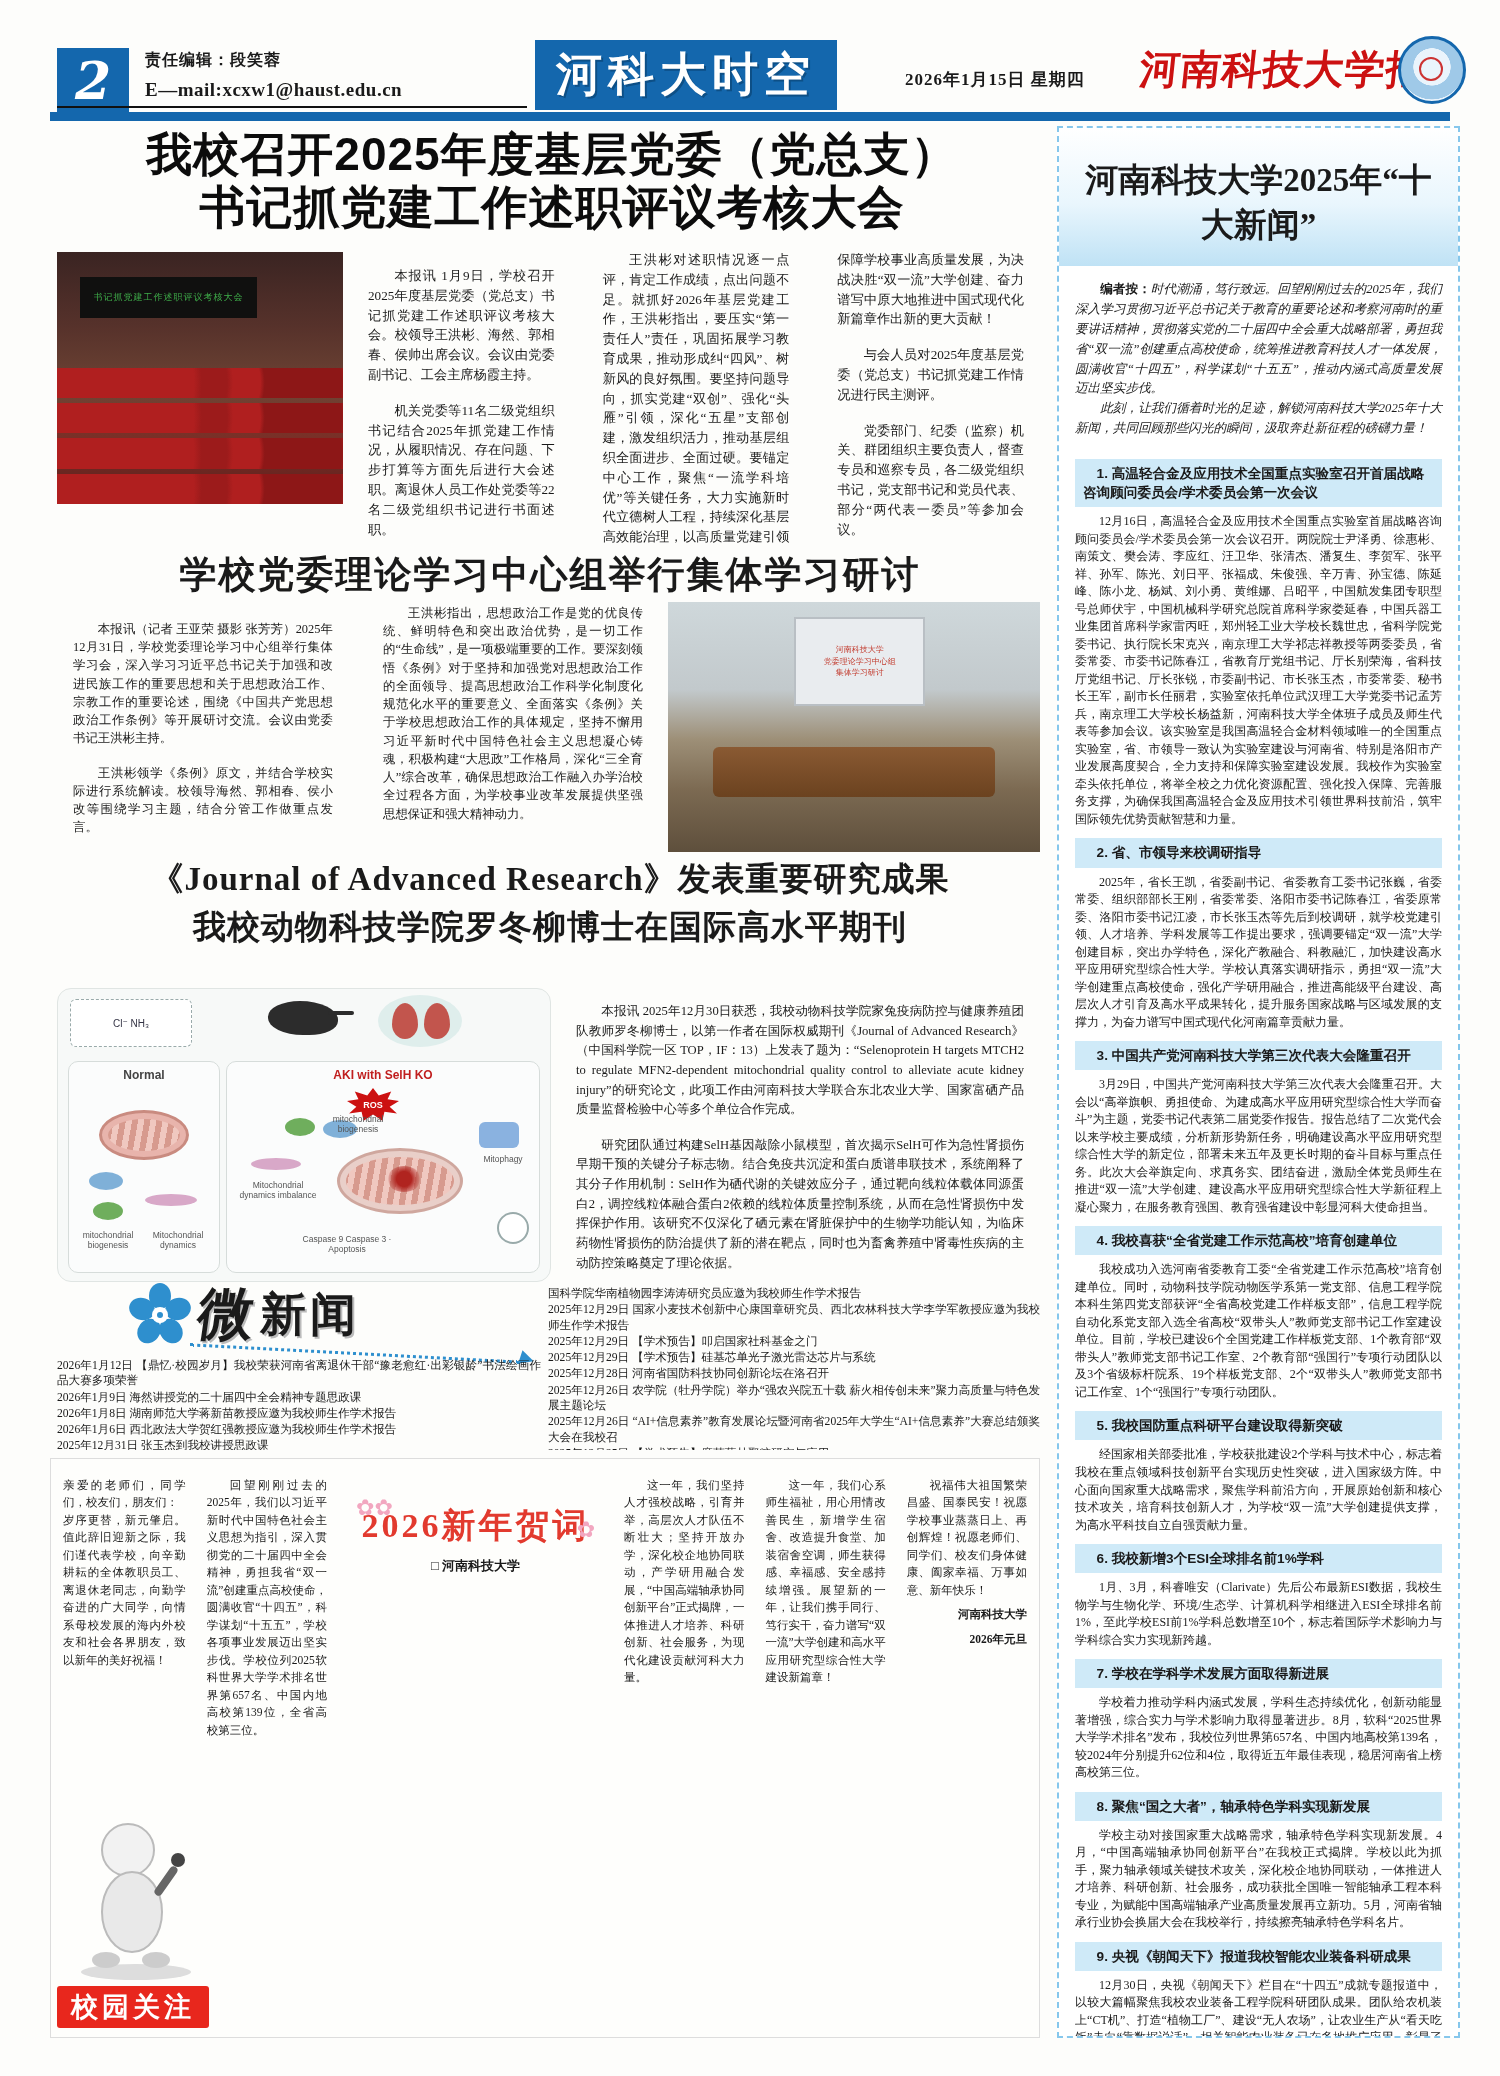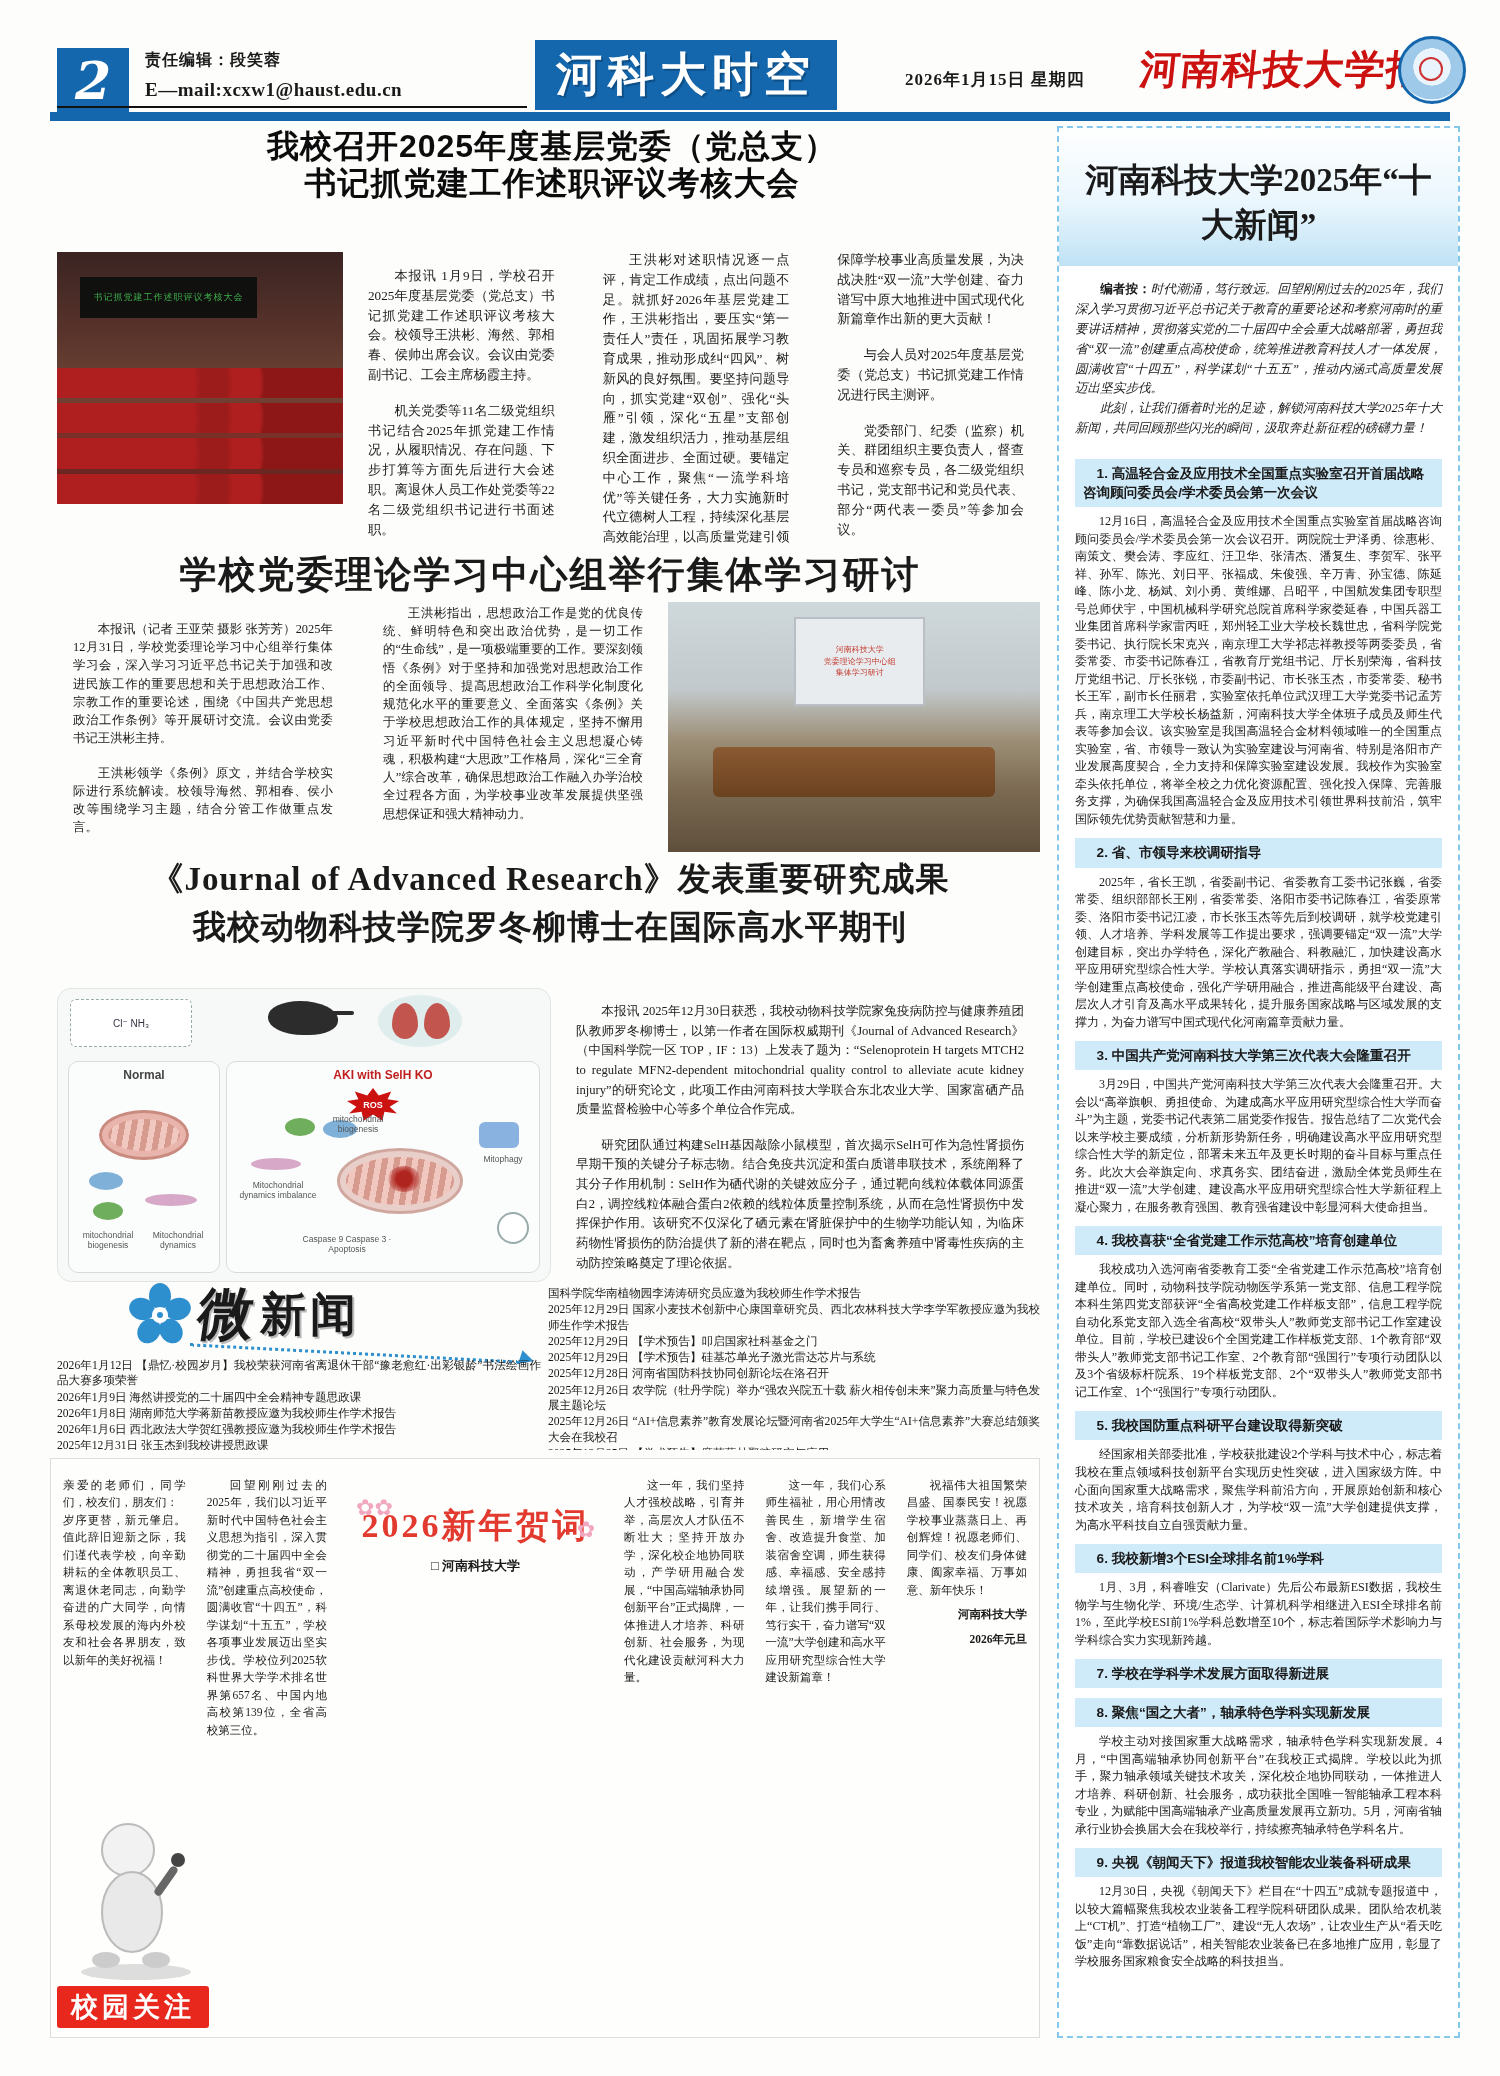--- a/index.html
+++ b/index.html
@@ -18,21 +18,21 @@
           font-weight:900;font-size:46px;letter-spacing:6px;text-shadow:2px 2px 0 #0d4f86;}
   .dateline{position:absolute;left:905px;top:68px;font-size:17px;letter-spacing:1px;font-weight:bold;}
   .papername{position:absolute;left:1140px;top:42px;font-size:40px;color:#cc1111;font-weight:900;
              font-family:"Liberation Serif","DejaVu Serif",serif;transform:skewX(-6deg);letter-spacing:1px;}
   .logo{position:absolute;left:1398px;top:36px;width:62px;height:62px;border-radius:50%;
         border:3px solid #1467ad;background:radial-gradient(circle at 50% 45%,#eaf4fc 0 40%,#9fc9e8 41% 70%,#eaf4fc 71%);}
   .logo:after{content:"";position:absolute;left:18px;top:18px;width:20px;height:20px;border-radius:50%;border:2px solid #cc3333;}
   .blueband{position:absolute;left:50px;top:112px;width:1400px;height:9px;background:#1467ad;}
   
   .a1-head{position:absolute;left:62px;top:128px;width:980px;text-align:center;
-           font-family:"Liberation Sans","DejaVu Sans",sans-serif;font-weight:900;font-size:32px;line-height:1.16;color:#0c0c0c;letter-spacing:1px;}
+           font-family:"Liberation Sans","DejaVu Sans",sans-serif;font-weight:900;font-size:46px;line-height:1.16;color:#0c0c0c;letter-spacing:1px;}
   .a1-photo{position:absolute;left:57px;top:252px;width:286px;height:252px;overflow:hidden;
             background:linear-gradient(180deg,#3a2422 0%,#57322b 30%,#6e4434 55%,#7a2e26 75%,#5c1f1c 100%);}
   .a1-screen{position:absolute;left:8%;top:10%;width:62%;height:16%;background:#10100f;display:flex;align-items:center;justify-content:center;}
   .a1-screen span{color:#3fae4a;font-size:9px;letter-spacing:1px;white-space:nowrap;overflow:hidden;}
   .seatrow{position:absolute;width:100%;height:12%;background:
      radial-gradient(circle at 10% 50%,#b01f1f 0 42%,transparent 45%),
      radial-gradient(circle at 30% 50%,#9c1b1b 0 42%,transparent 45%),
      radial-gradient(circle at 50% 50%,#b01f1f 0 42%,transparent 45%),
      radial-gradient(circle at 70% 50%,#8d1717 0 42%,transparent 45%),
      radial-gradient(circle at 90% 50%,#b01f1f 0 42%,transparent 45%);}
@@ -332,20 +332,21 @@
           <p class="tt-b">经国家相关部委批准，学校获批建设2个学科与技术中心，标志着我校在重点领域科技创新平台实现历史性突破，进入国家级方阵。中心面向国家重大战略需求，聚焦学科前沿方向，开展原始创新和核心技术攻关，培育科技创新人才，为学校“双一流”大学创建提供支撑，为高水平科技自立自强贡献力量。</p>
         </div>
 
         <div class="tt-item">
           <div class="tt-h">6. 我校新增3个ESI全球排名前1%学科</div>
           <p class="tt-b">1月、3月，科睿唯安（Clarivate）先后公布最新ESI数据，我校生物学与生物化学、环境/生态学、计算机科学相继进入ESI全球排名前1%，至此学校ESI前1%学科总数增至10个，标志着国际学术影响力与学科综合实力实现新跨越。</p>
         </div>
 
         <div class="tt-item">
           <div class="tt-h">7. 学校在学科学术发展方面取得新进展</div>
+          <p class="tt-b">学校着力推动学科内涵式发展，学科生态持续优化，创新动能显著增强，综合实力与学术影响力取得显著进步。8月，软科“2025世界大学学术排名”发布，我校位列世界第657名、中国内地高校第139名，较2024年分别提升62位和4位，取得近五年最佳表现，稳居河南省上榜高校第三位。</p>
         </div>
 
         <div class="tt-item">
           <div class="tt-h">8. 聚焦“国之大者”，轴承特色学科实现新发展</div>
           <p class="tt-b">学校主动对接国家重大战略需求，轴承特色学科实现新发展。4月，“中国高端轴承协同创新平台”在我校正式揭牌。学校以此为抓手，聚力轴承领域关键技术攻关，深化校企地协同联动，一体推进人才培养、科研创新、社会服务，成功获批全国唯一智能轴承工程本科专业，为赋能中国高端轴承产业高质量发展再立新功。5月，河南省轴承行业协会换届大会在我校举行，持续擦亮轴承特色学科名片。</p>
         </div>
 
         <div class="tt-item">
           <div class="tt-h">9. 央视《朝闻天下》报道我校智能农业装备科研成果</div>
           <p class="tt-b">12月30日，央视《朝闻天下》栏目在“十四五”成就专题报道中，以较大篇幅聚焦我校农业装备工程学院科研团队成果。团队给农机装上“CT机”、打造“植物工厂”、建设“无人农场”，让农业生产从“看天吃饭”走向“靠数据说话”，相关智能农业装备已在多地推广应用，彰显了学校服务国家粮食安全战略的科技担当。</p>

